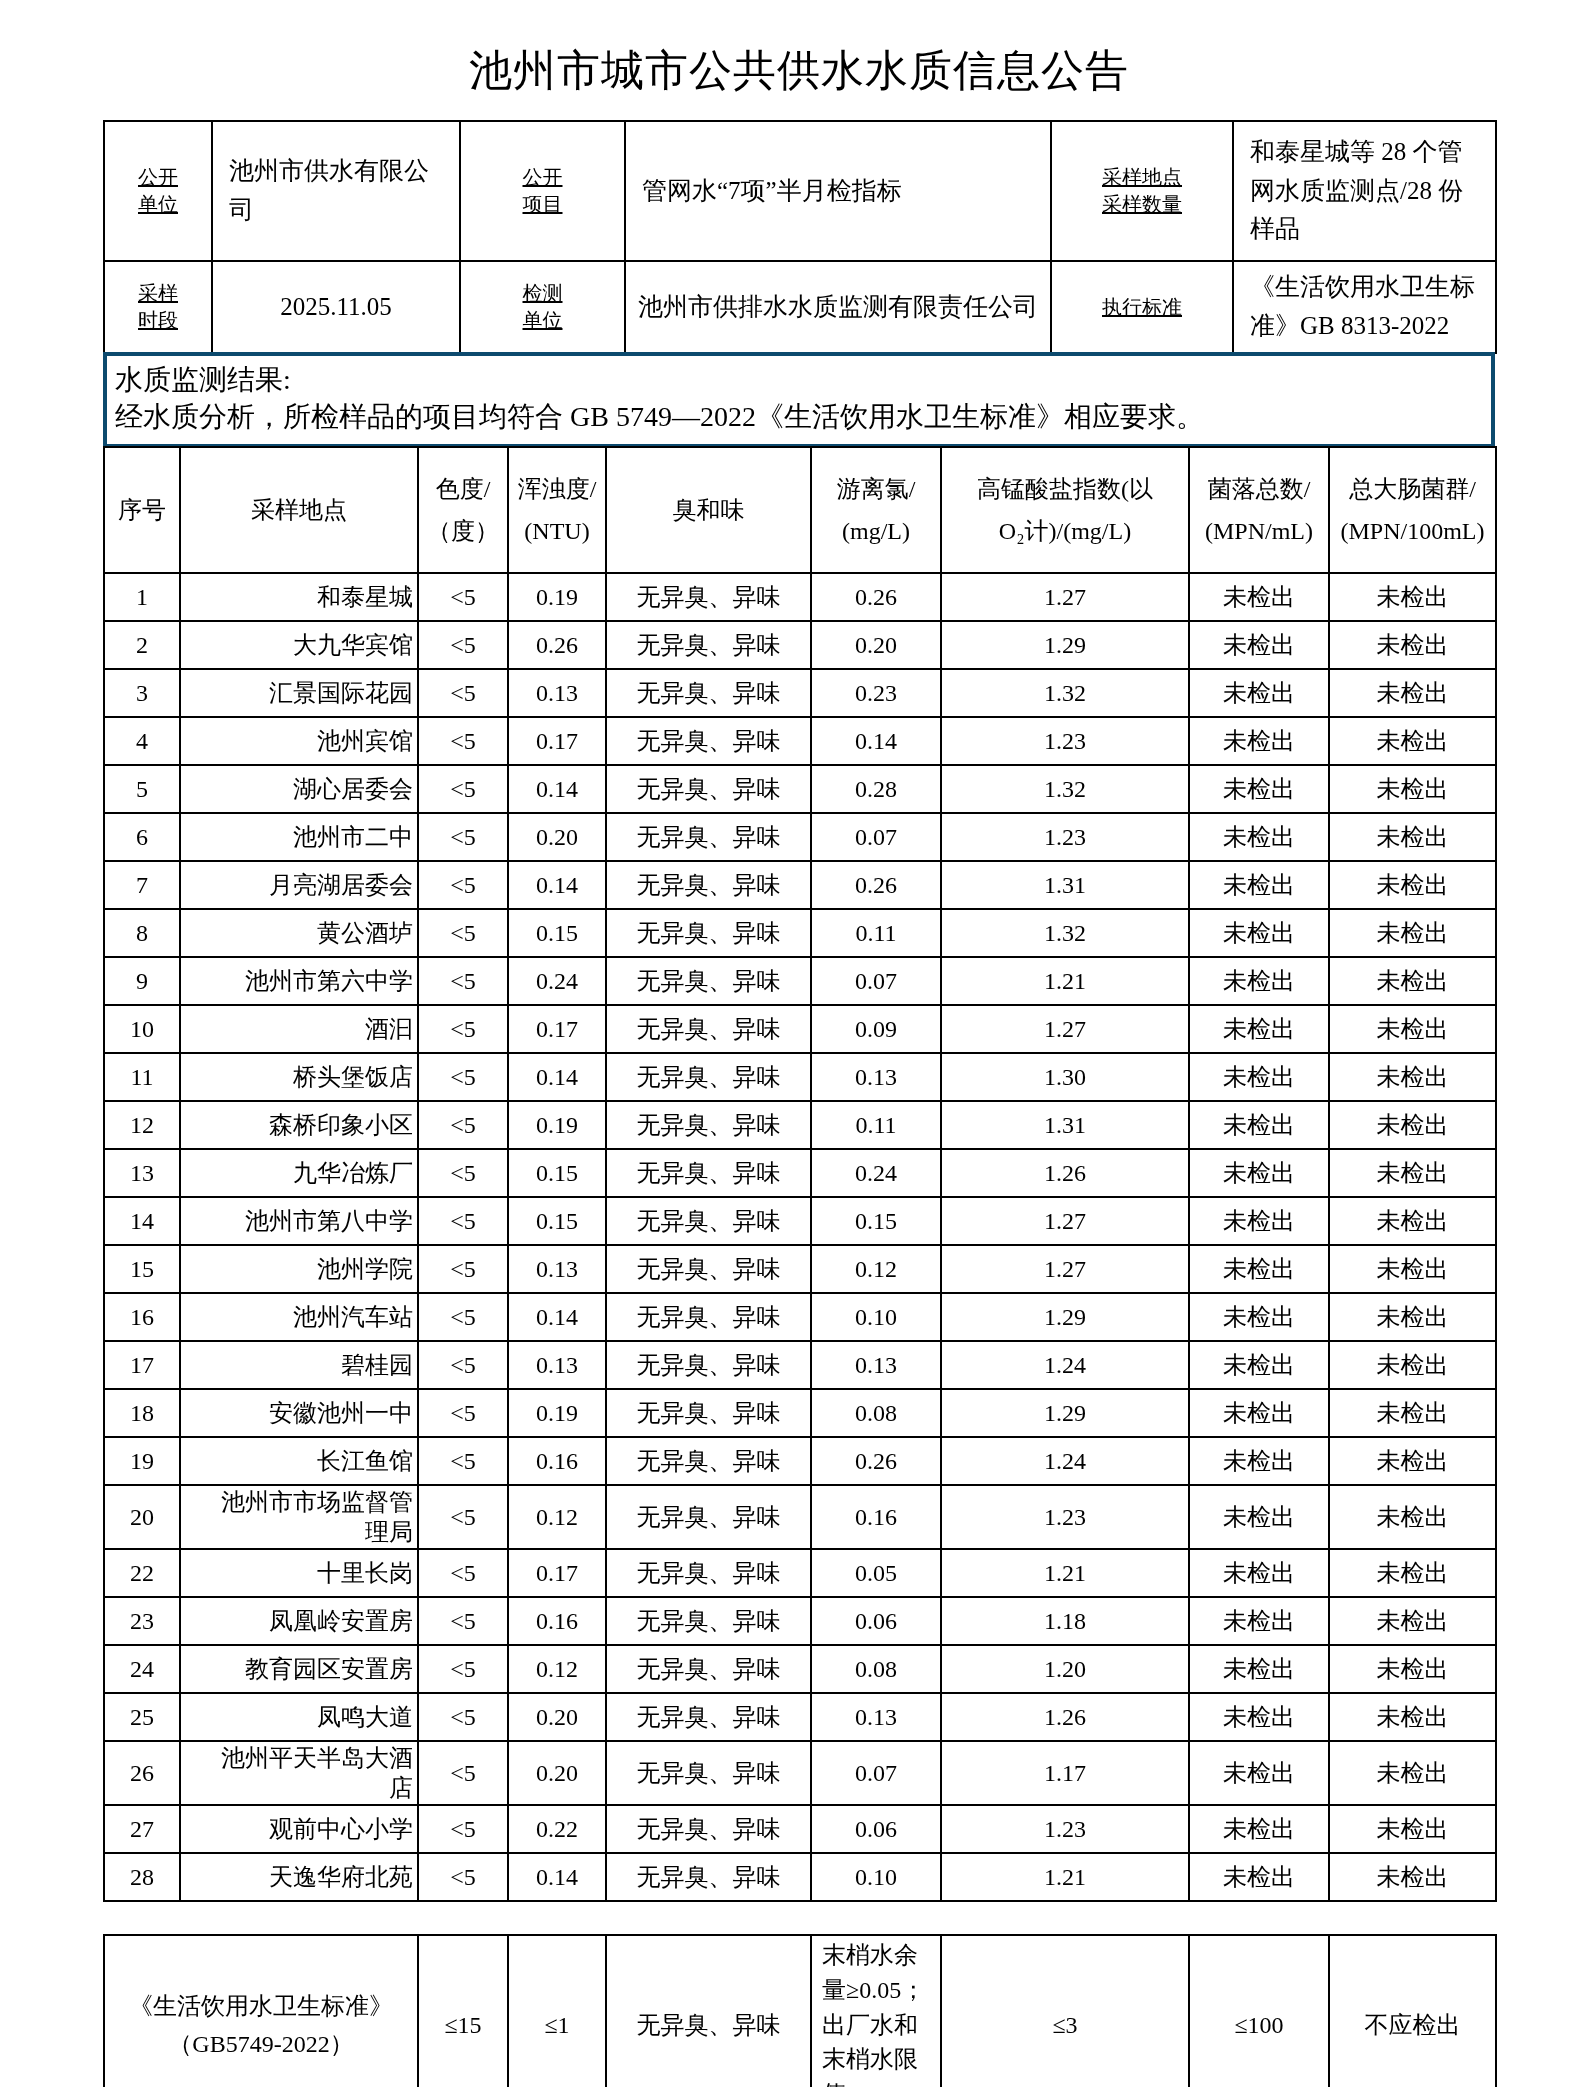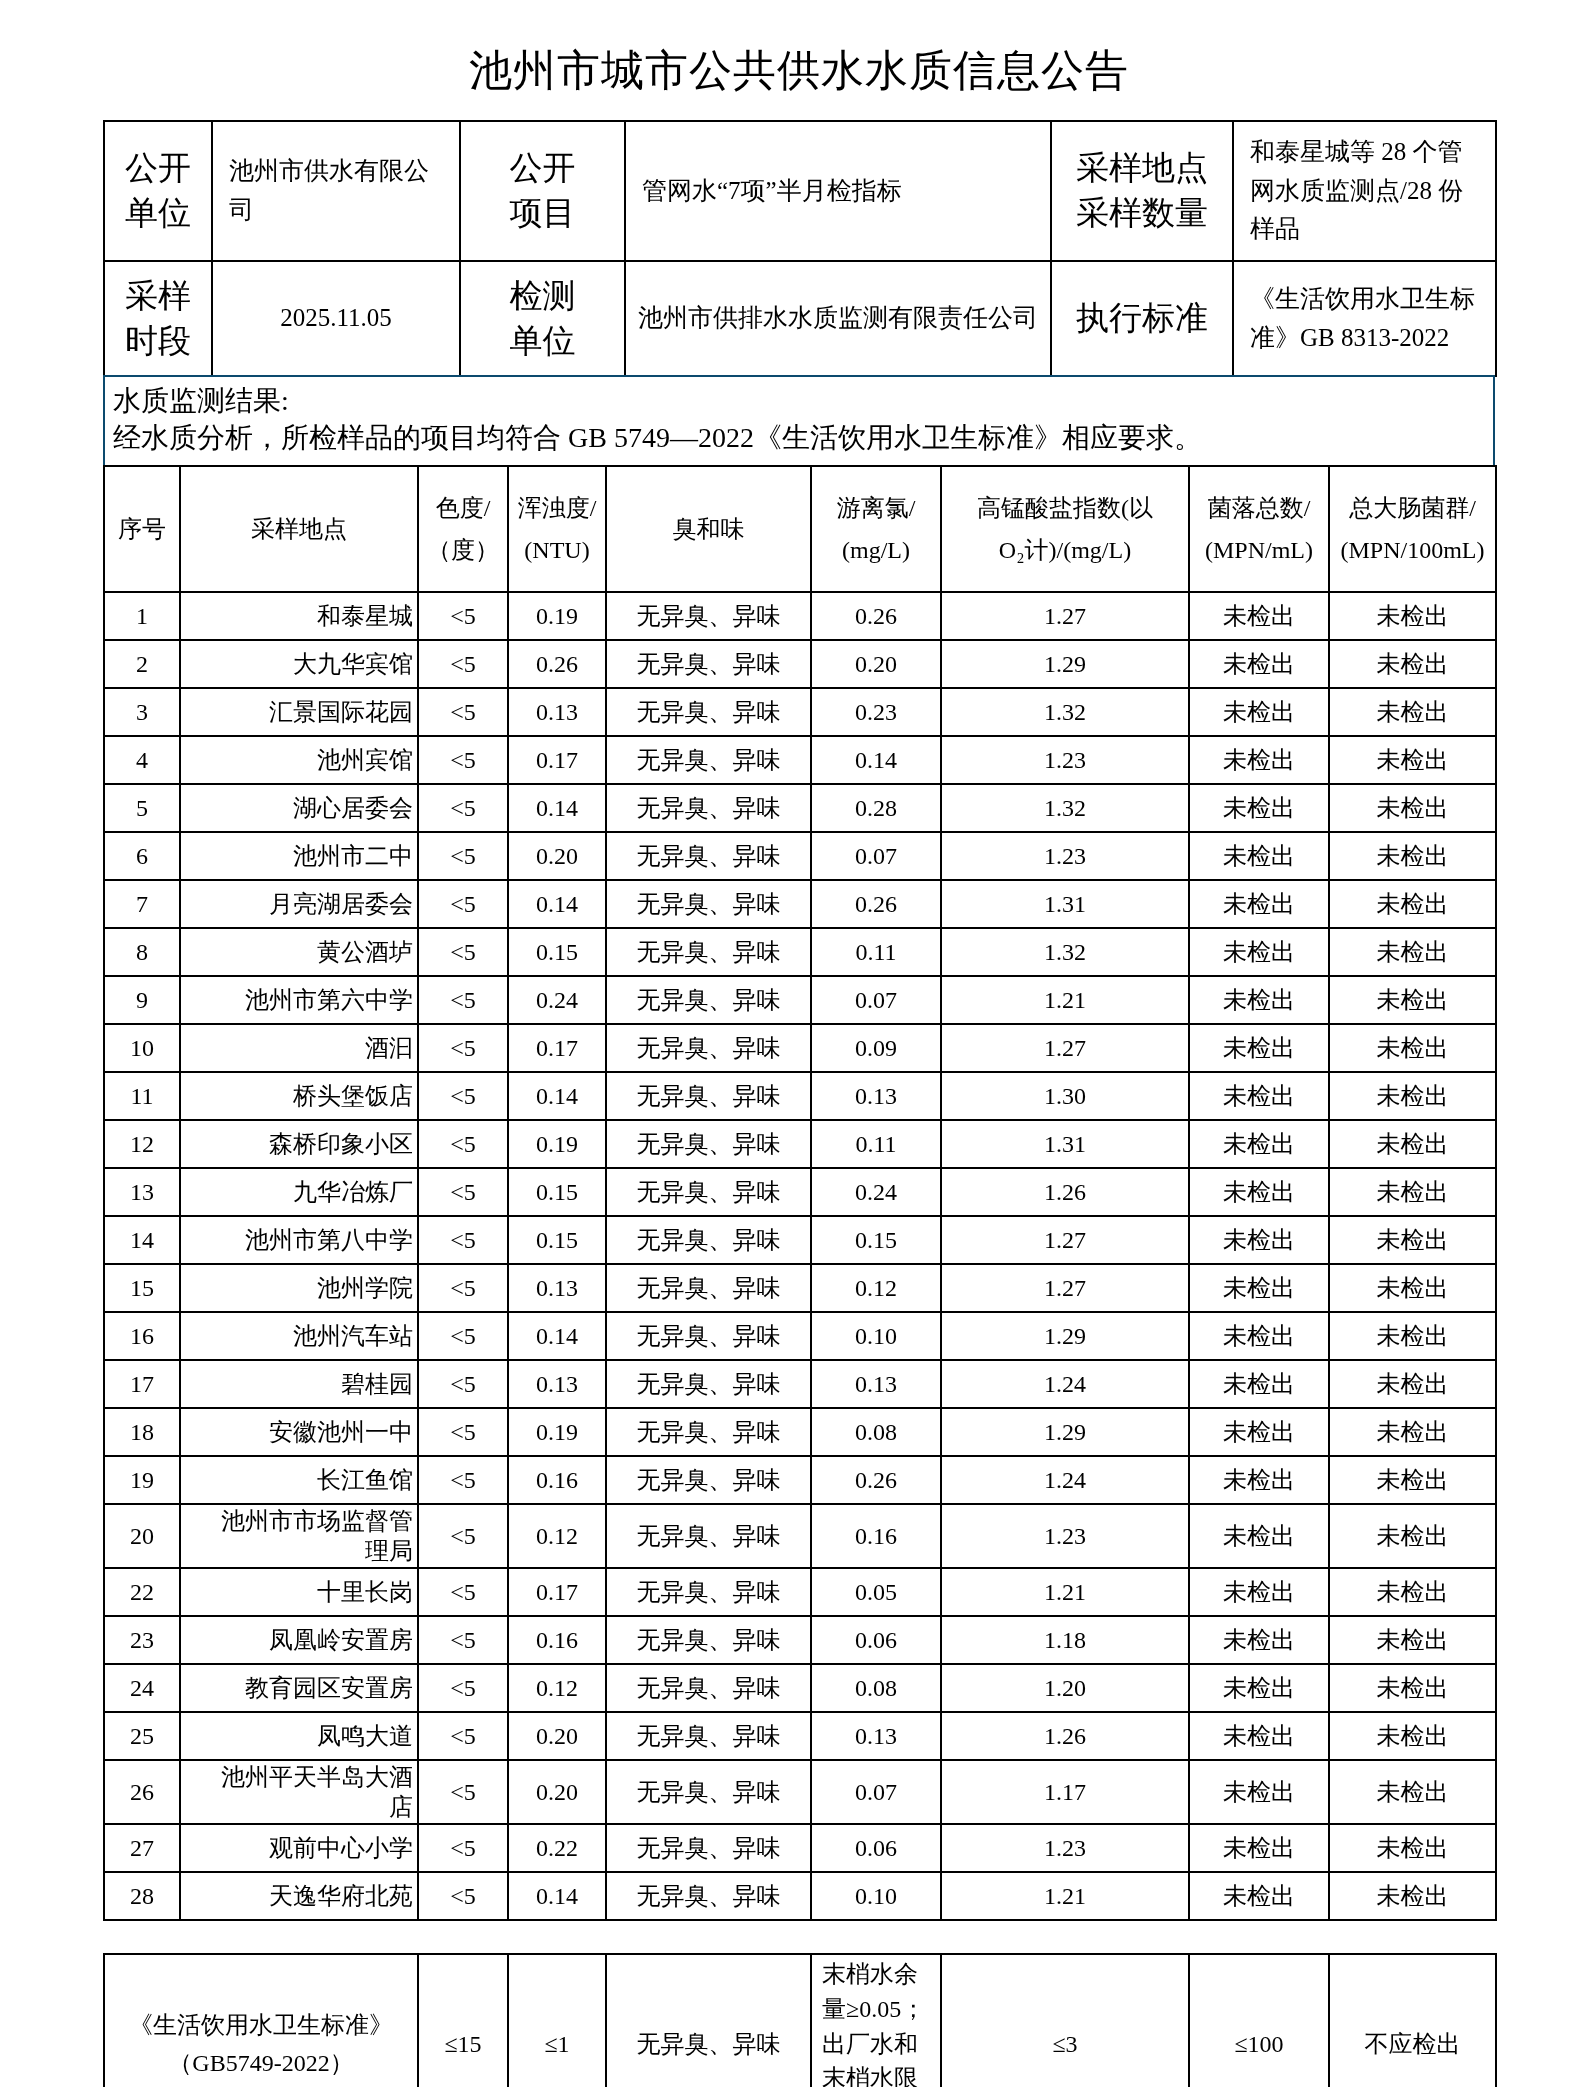--- a/index.html
+++ b/index.html
@@ -13,27 +13,27 @@
   .title {
     font-size:43px; font-weight:normal; text-align:center;
     margin:42px 0 20px 0; letter-spacing:1px;
   }
   table { border-collapse:collapse; table-layout:fixed; width:1392px; }
   td,th { border:2px solid #000; overflow:hidden; }
 
   
   .info-table tr.r1 { height:140px; }
   .info-table tr.r2 { height:79px; }
-  .info-label { font-size:33px; text-align:center; white-space:pre-line; line-height:1.35; padding:12px; }
+  .info-label { font-size:20px; text-align:center; white-space:pre-line; line-height:1.35; padding:18px;text-decoration:underline; }
   .info-value { font-size:25px; padding:4px 16px; line-height:1.55; }
   .info-value.center { text-align:center; padding:4px 4px;margin-top:9px; }
 
   
   .note {
-    border:2px solid #0c4a6e; margin-top:-2px;
+    border:4px solid #0c4a6e; margin-top:-2px;
     font-size:28px; line-height:1.32; padding:6px 8px 8px 8px;
   }
 
   
   .monitor { margin-top:-2px; }
   .monitor th {
     font-size:24px; font-weight:normal; white-space:pre-line;
     height:124px; line-height:1.75; padding:0 2px; text-align:center;
   }
   .monitor td { font-size:24px; text-align:center; height:44px; padding:1px 4px; line-height:1.25; }

